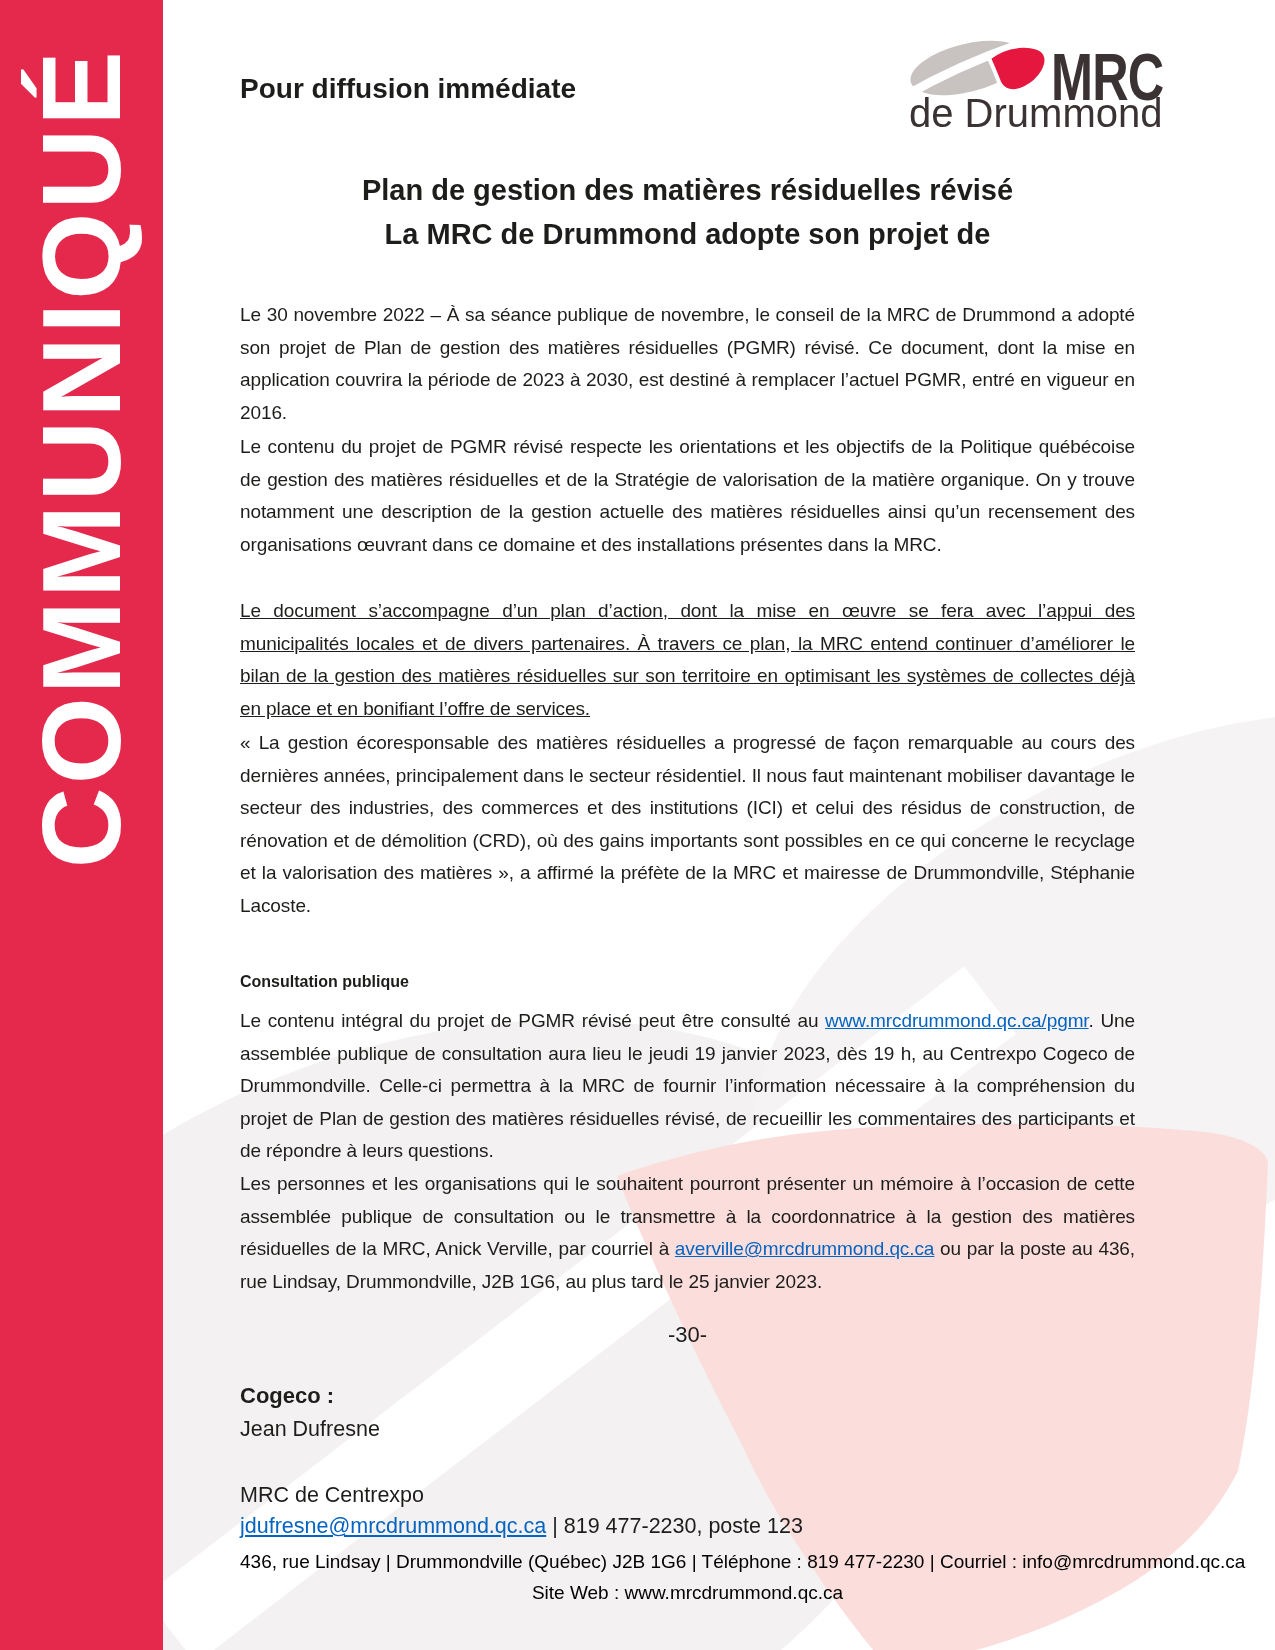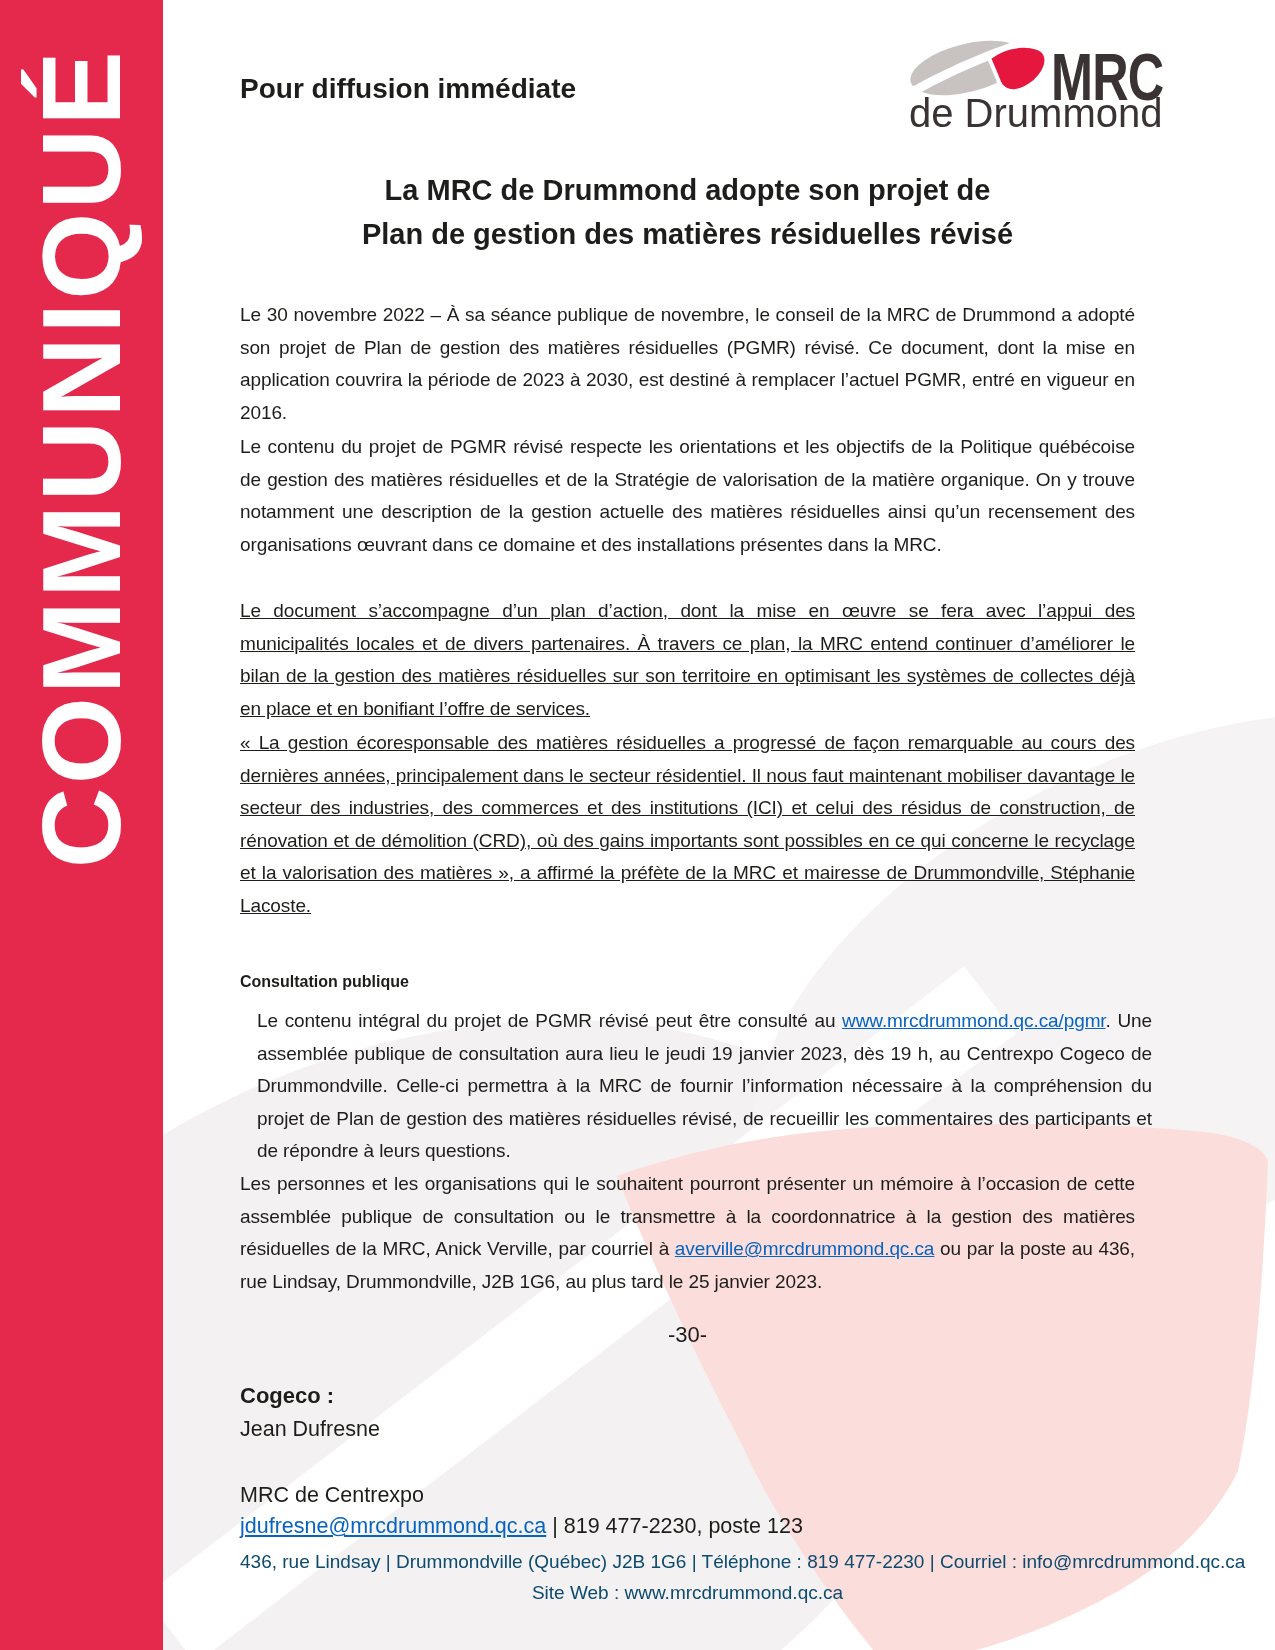--- a/index.html
+++ b/index.html
@@ -31,37 +31,37 @@
   .release { position:absolute; top:73px; left:0; font-size:28px; font-weight:700; }
 
   .title { position:absolute; top:168px; left:0; width:100%; text-align:center;
            font-size:29px; font-weight:700; line-height:44px; }
 
   .para { position:absolute; left:0; width:100%; text-align:justify;
           font-size:19px; line-height:32.6px; letter-spacing:-0.1px; }
   .p1 { top:299px; }
   .p2 { top:431px; }
   .p3 { top:595px;text-decoration:underline; }
-  .p4 { top:727px;text-decoration:underline; }
-  .p5 { top:1005px;margin-left:17px; }
+  .p4 { top:727px; }
+  .p5 { top:1005px; }
   .p6 { top:1168px; }
 
   .section-heading { position:absolute; top:973px; left:0; font-size:16px; font-weight:700; }
 
   .end-mark { position:absolute; top:1322px; left:0; width:100%; text-align:center; font-size:22px; }
 
   .src-label   { position:absolute; top:1383px; left:0; font-size:22px; font-weight:700; }
   .src-line    { position:absolute; left:0; font-size:21.5px; }
   .src-name    { top:1417px; }
   .src-role    { top:1450px; }
   .src-org     { top:1483px; }
   .src-contact { top:1514px; }
 
   .footer-line { position:absolute; left:0; width:100%; text-align:center;
-                 font-size:19px; color:#0c4a6e; white-space:nowrap; }
+                 font-size:19px; color:#000000; white-space:nowrap; }
   .footer1 { top:1551px; }
   .footer2 { top:1582px; }
 
   a.link { color:#0563C1; text-decoration:underline; cursor:pointer; }
 </style>
 </head>
 <body>
 
 <svg class="watermarks" viewBox="0 0 1275 1650" preserveAspectRatio="none" aria-hidden="true">
   <ellipse cx="420" cy="1430" rx="560" ry="380" fill="#F3F1F1" transform="rotate(-22 420 1430)"></ellipse>
@@ -94,22 +94,22 @@
     <text transform="translate(146,72) scale(0.84,1.1)" font-size="60" font-weight="bold" fill="#3A3233" letter-spacing="-1">MRC</text>
     <text x="4" y="99" font-size="40" fill="#3A3233">de Drummond</text>
   </svg>
 </div>
 
 <div class="content">
 
   <div class="release">Pour diffusion immédiate</div>
 
   <div class="title">
+    <div>Plan de gestion des matières résiduelles révisé</div>
     <div>La MRC de Drummond adopte son projet de</div>
-    <div>Plan de gestion des matières résiduelles révisé</div>
   </div>
 
   <p class="para p1">Le 30 novembre 2022 – À sa séance publique de novembre, le conseil de la MRC de Drummond a adopté son projet de Plan de gestion des matières résiduelles (PGMR) révisé. Ce document, dont la mise en application couvrira la période de 2023 à 2030, est destiné à remplacer l’actuel PGMR, entré en vigueur en 2016.</p>
 
   <p class="para p2">Le contenu du projet de PGMR révisé respecte les orientations et les objectifs de la Politique québécoise de gestion des matières résiduelles et de la Stratégie de valorisation de la matière organique. On y trouve notamment une description de la gestion actuelle des matières résiduelles ainsi qu’un recensement des organisations œuvrant dans ce domaine et des installations présentes dans la MRC.</p>
 
   <p class="para p3">Le document s’accompagne d’un plan d’action, dont la mise en œuvre se fera avec l’appui des municipalités locales et de divers partenaires. À travers ce plan, la MRC entend continuer d’améliorer le bilan de la gestion des matières résiduelles sur son territoire en optimisant les systèmes de collectes déjà en place et en bonifiant l’offre de services.</p>
 
   <p class="para p4">« La gestion écoresponsable des matières résiduelles a progressé de façon remarquable au cours des dernières années, principalement dans le secteur résidentiel. Il nous faut maintenant mobiliser davantage le secteur des industries, des commerces et des institutions (ICI) et celui des résidus de construction, de rénovation et de démolition (CRD), où des gains importants sont possibles en ce qui concerne le recyclage et la valorisation des matières », a affirmé la préfète de la MRC et mairesse de Drummondville, Stéphanie Lacoste.</p>
 

